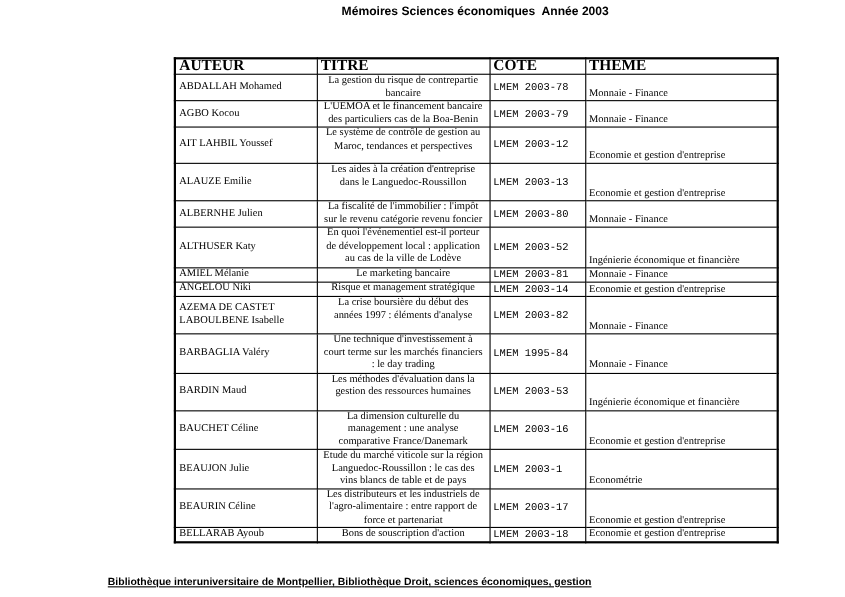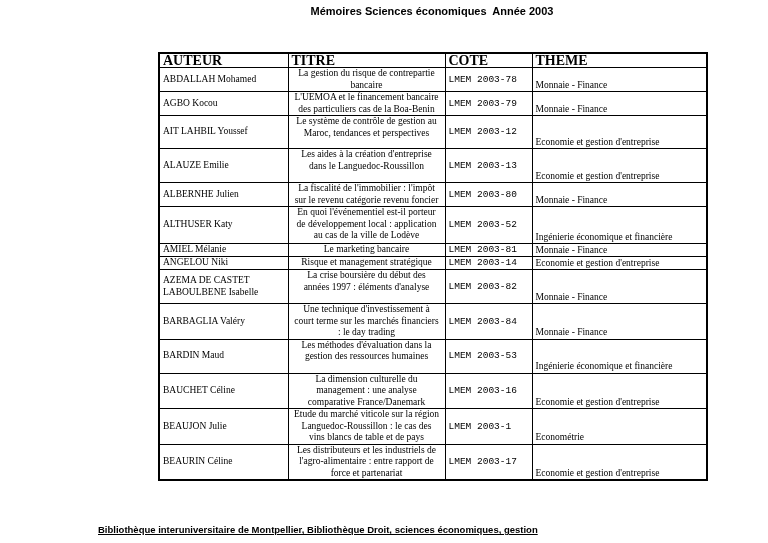--- a/index.html
+++ b/index.html
@@ -165,21 +165,21 @@
           <td class="col-titre">La crise boursière du début des
 années 1997 : éléments d'analyse</td>
           <td class="col-cote">LMEM 2003-82</td>
           <td class="col-theme">Monnaie - Finance</td>
         </tr>
         <tr class="h33">
           <td class="col-auteur">BARBAGLIA Valéry</td>
           <td class="col-titre">Une technique d'investissement à
 court terme sur les marchés financiers
 : le day trading</td>
-          <td class="col-cote">LMEM 2003-84</td>
+          <td class="col-cote">LMEM 1995-84</td>
           <td class="col-theme">Monnaie - Finance</td>
         </tr>
         <tr class="h25">
           <td class="col-auteur">BARDIN Maud</td>
           <td class="col-titre">Les méthodes d'évaluation dans la
 gestion des ressources humaines</td>
           <td class="col-cote">LMEM 2003-53</td>
           <td class="col-theme">Ingénierie économique et financière</td>
         </tr>
         <tr class="h33">
@@ -199,20 +199,26 @@
           <td class="col-theme">Econométrie</td>
         </tr>
         <tr class="h35">
           <td class="col-auteur">BEAURIN Céline</td>
           <td class="col-titre">Les distributeurs et les industriels de
 l'agro-alimentaire : entre rapport de
 force et partenariat</td>
           <td class="col-cote">LMEM 2003-17</td>
           <td class="col-theme">Economie et gestion d'entreprise</td>
         </tr>
+        <tr class="h13">
+          <td class="col-auteur">BELLARAB Ayoub</td>
+          <td class="col-titre">Bons de souscription d'action</td>
+          <td class="col-cote">LMEM 2003-18</td>
+          <td class="col-theme">Economie et gestion d'entreprise</td>
+        </tr>
       </tbody>
     </table>
   </div>
 
   <div class="page-footer">
     <span>Bibliothèque interuniversitaire de Montpellier, Bibliothèque Droit, sciences économiques, gestion</span>
     <span>1</span>
   </div>
 
 </div>

